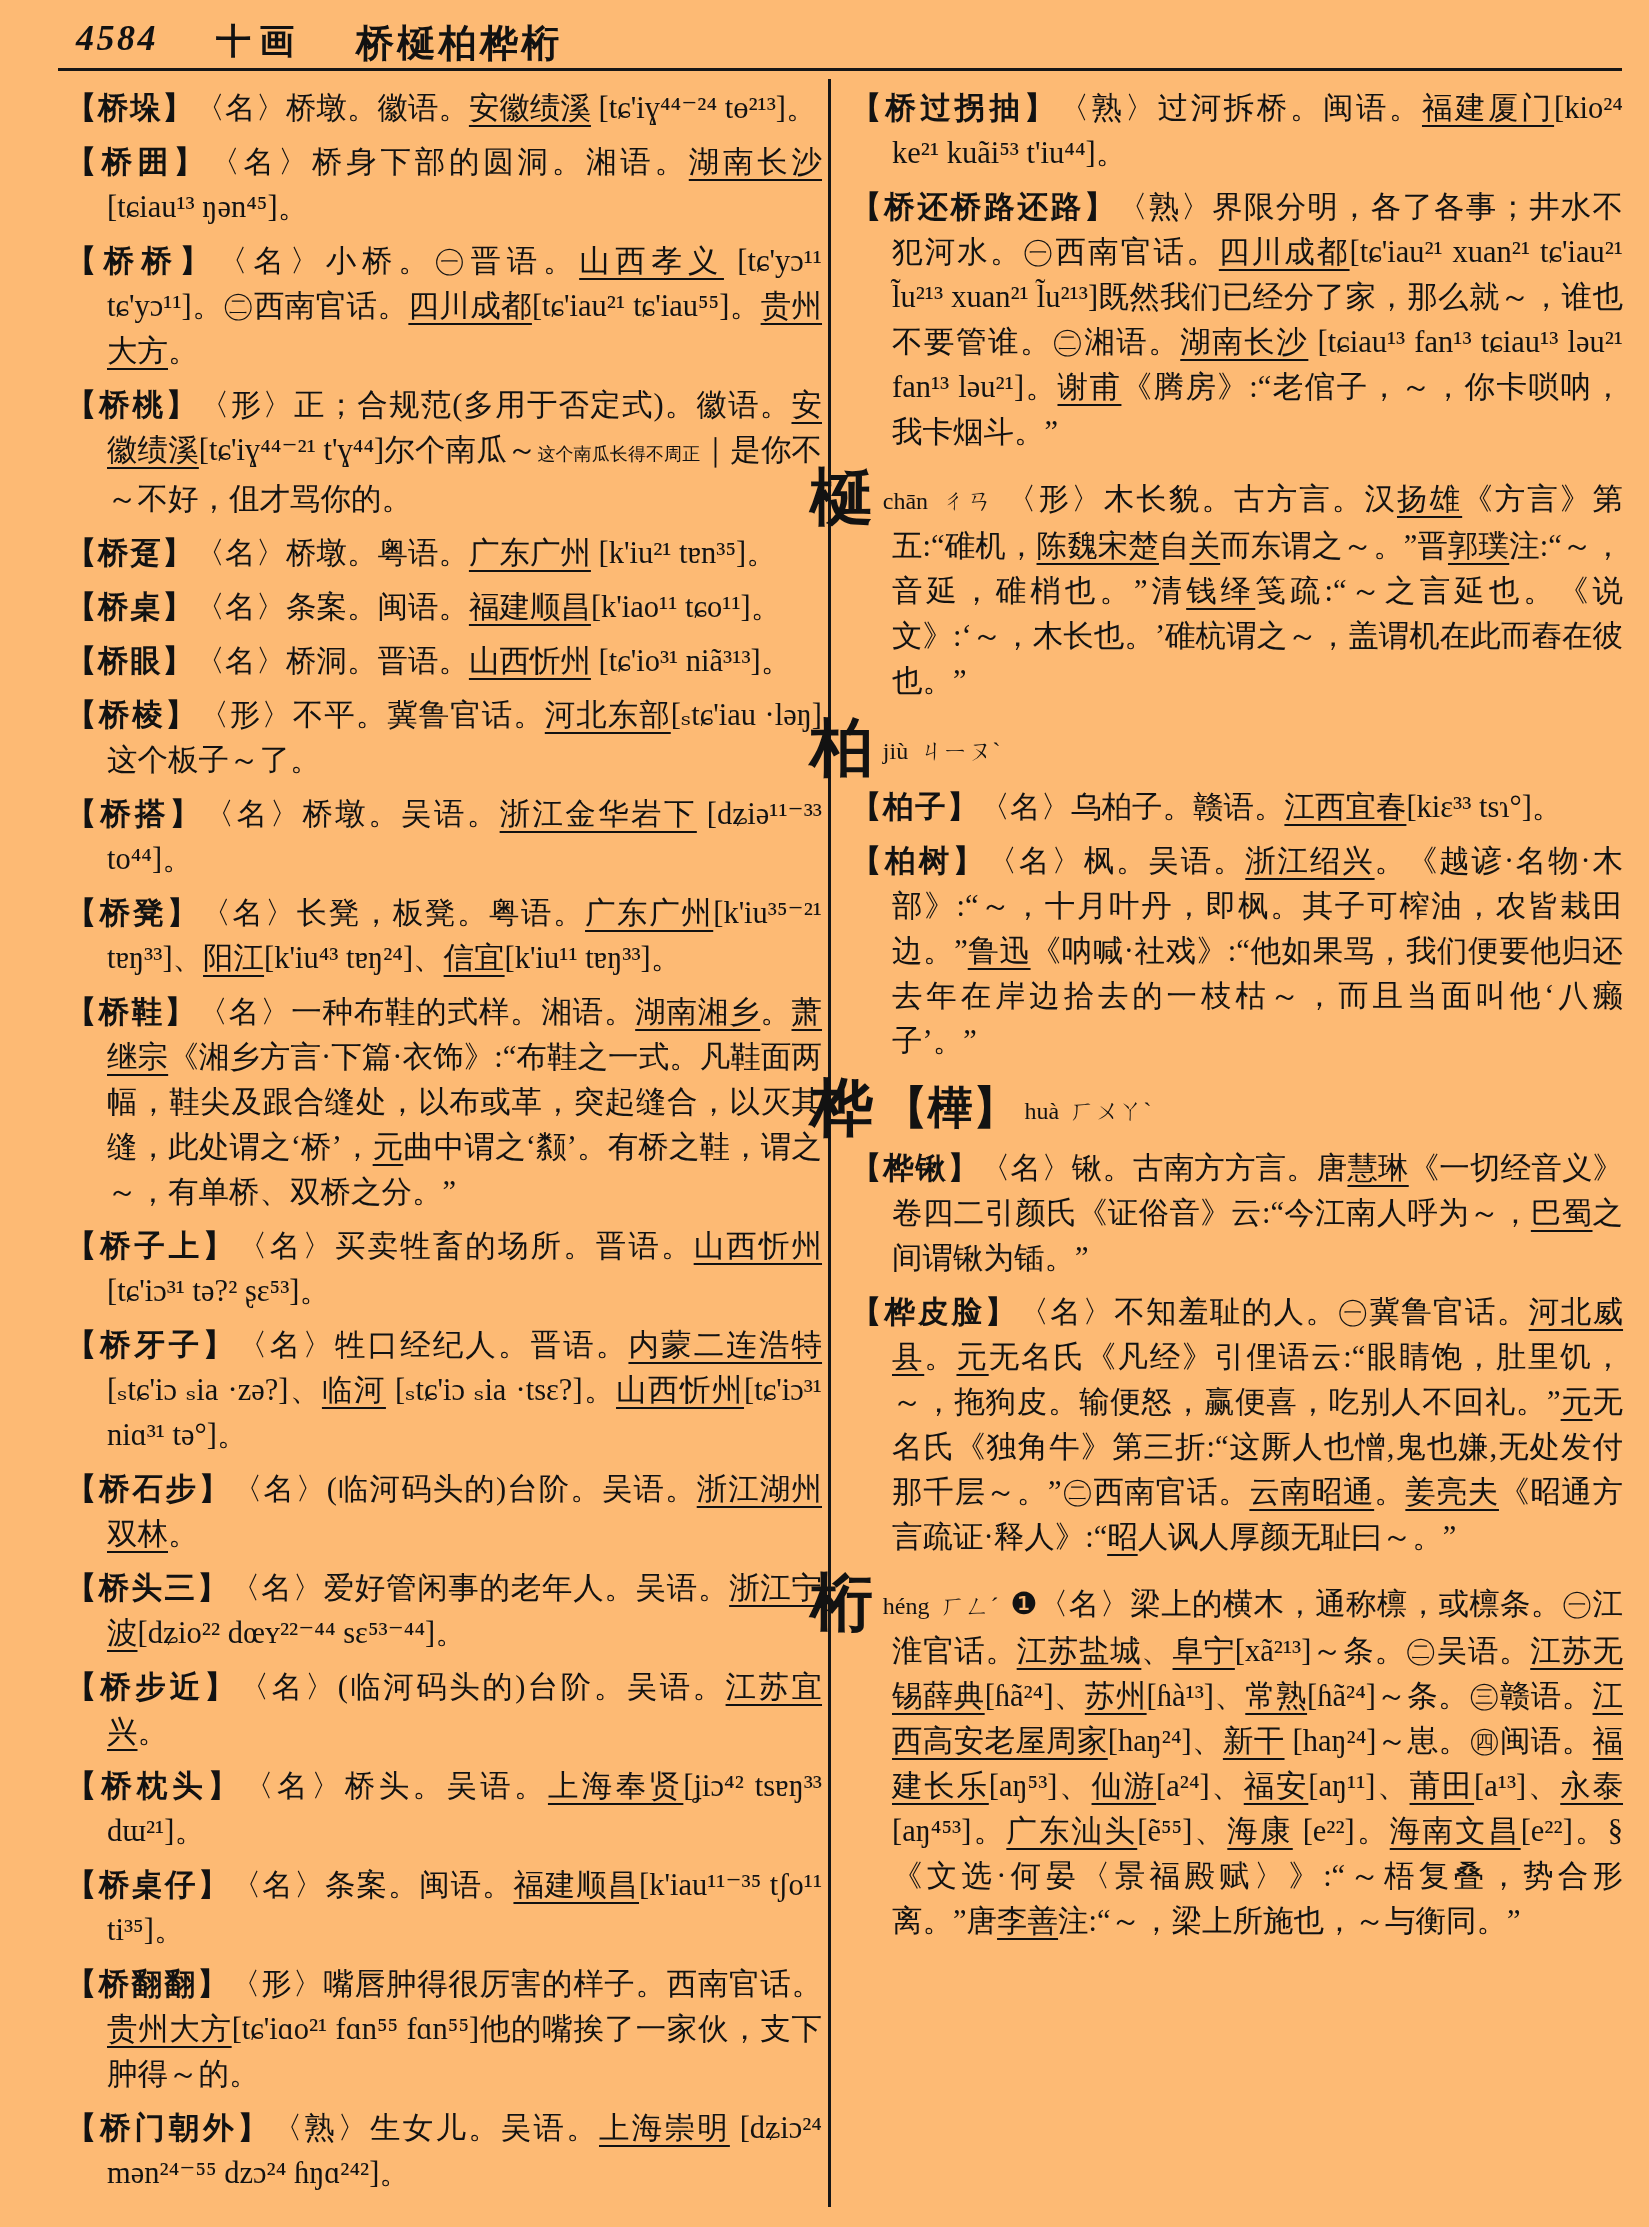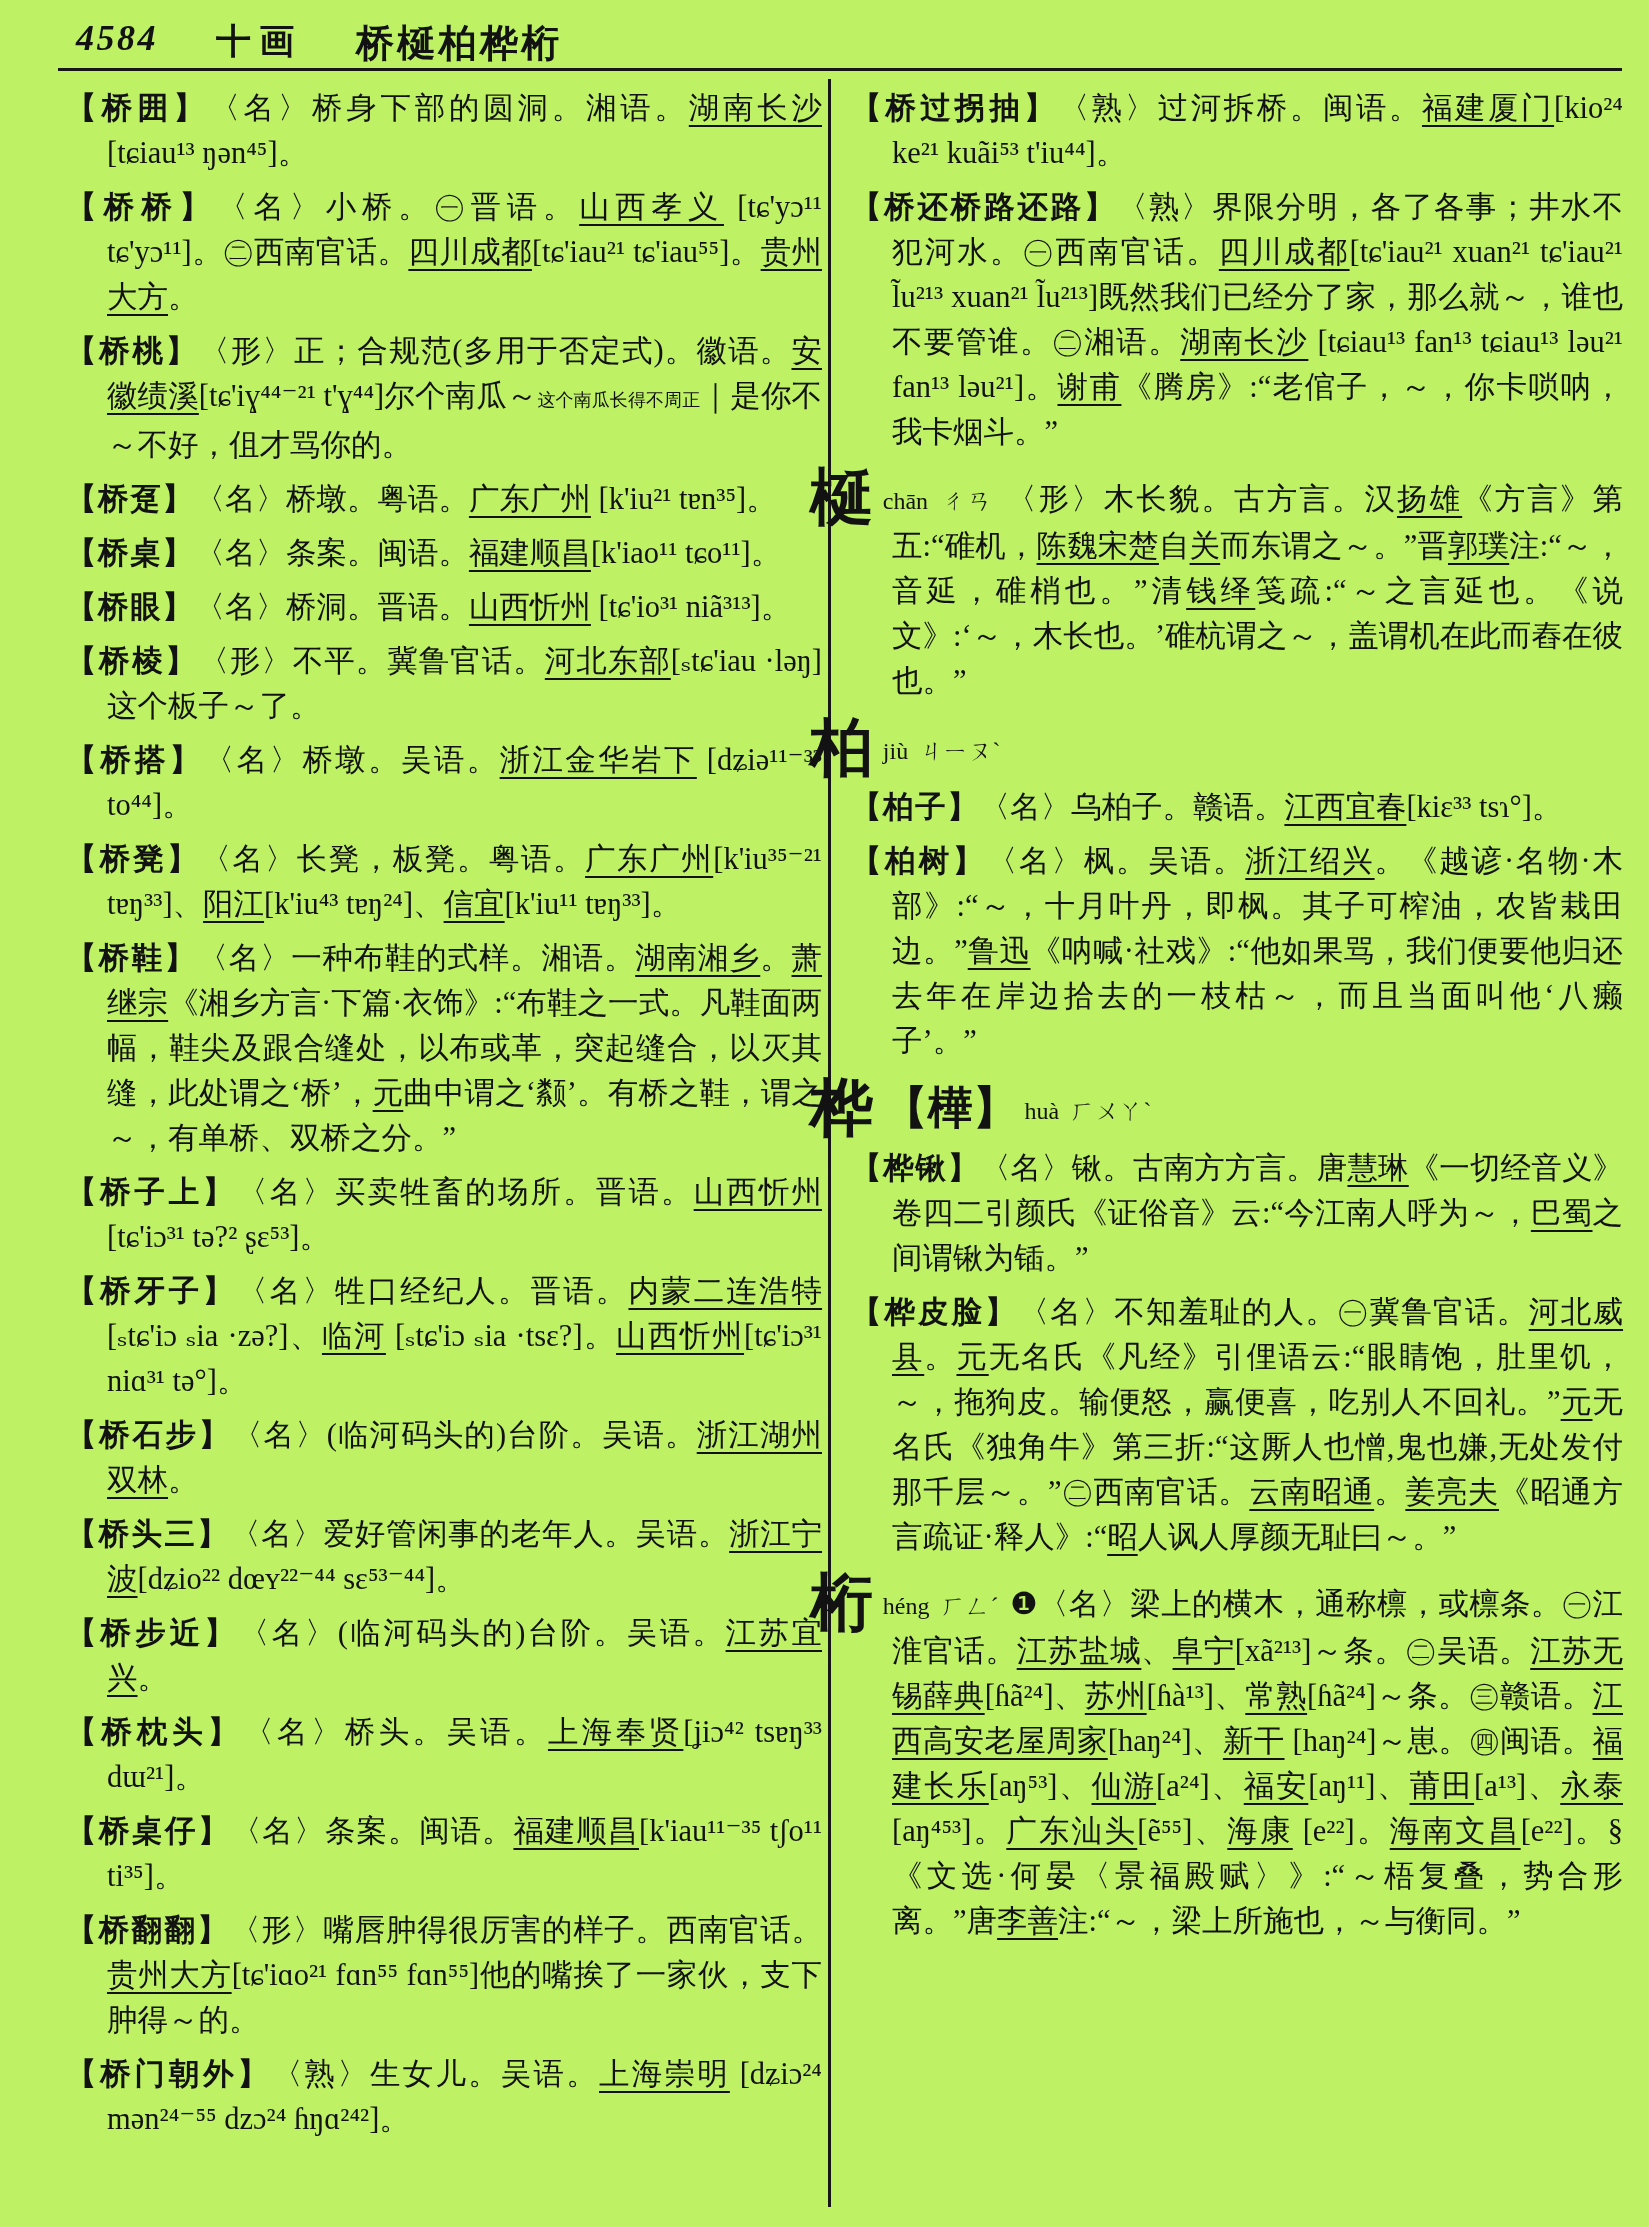--- a/index.html
+++ b/index.html
@@ -1,16 +1,16 @@
 <!DOCTYPE html>
 <html style="font-size:13.2px"><head>
 <meta charset="utf-8">
 <style>
   html,body{margin:0;padding:0;background:#e8e8e4;}
-  .page{position:relative;width:1650px;height:2227px;background:#bef264;
+  .page{position:relative;width:1650px;height:2227px;background:#fdba74;
         font-family:"Liberation Serif","DejaVu Serif",serif;color:#121212;overflow:hidden;}
   .hdr{position:absolute;top:11.5px;left:0;width:100%;height:49px;}
   .pagenum{position:absolute;left:76px;top:5px;font-size:36px;font-weight:bold;font-style:italic;letter-spacing:2.5px;}
   .stroke{position:absolute;left:216px;top:6.6px;font-size:35px;font-weight:bold;letter-spacing:8.2px;}
   .chars{position:absolute;left:356px;top:6.6px;font-size:38px;font-weight:bold;letter-spacing:3.3px;}
   .rule{position:absolute;left:58px;top:68px;width:1564px;height:3.3px;background:#161616;}
   .vline{position:absolute;left:828px;top:79px;width:2.5px;height:2128px;background:#161616;}
   .col{position:absolute;top:86px;}
   .col-left{left:66px;width:756px;}
   .col-right{left:851px;width:772px;}
@@ -30,20 +30,21 @@
 
 <div class="page">
   <div class="hdr">
     <span class="pagenum">4584</span>
     <span class="stroke">十画</span>
     <span class="chars">桥梴柏桦桁</span>
   </div>
   <div class="rule"></div>
   <div class="vline"></div>
   <div class="col col-left" id="col-left">
+      <p class="entry"><span class="hw">【桥垛】</span><span>〈名〉桥墩。徽语。</span><span class="u">安徽绩溪</span><span> [tɕ'iɣ⁴⁴⁻²⁴ tɵ²¹³]。</span></p>
       <p class="entry"><span class="hw">【桥囲】</span><span>〈名〉桥身下部的圆洞。湘语。</span><span class="u">湖南长沙</span><span> [tɕiau¹³ ŋən⁴⁵]。</span></p>
       <p class="entry"><span class="hw">【桥桥】</span><span>〈名〉小桥。㊀晋语。</span><span class="u">山西孝义</span><span> [tɕ'yɔ¹¹ tɕ'yɔ¹¹]。㊁西南官话。</span><span class="u">四川成都</span><span>[tɕ'iau²¹ tɕ'iau⁵⁵]。</span><span class="u">贵州大方</span><span>。</span></p>
       <p class="entry"><span class="hw">【桥桃】</span><span>〈形〉正；合规范(多用于否定式)。徽语。</span><span class="u">安徽绩溪</span><span>[tɕ'iɣ⁴⁴⁻²¹ t'ɣ⁴⁴]尔个南瓜～</span><span class="small">这个南瓜长得不周正</span><span>｜是你不～不好，伹才骂你的。</span></p>
       <p class="entry"><span class="hw">【桥趸】</span><span>〈名〉桥墩。粤语。</span><span class="u">广东广州</span><span> [k'iu²¹ tɐn³⁵]。</span></p>
       <p class="entry"><span class="hw">【桥桌】</span><span>〈名〉条案。闽语。</span><span class="u">福建顺昌</span><span>[k'iao¹¹ tɕo¹¹]。</span></p>
       <p class="entry"><span class="hw">【桥眼】</span><span>〈名〉桥洞。晋语。</span><span class="u">山西忻州</span><span> [tɕ'io³¹ niã³¹³]。</span></p>
       <p class="entry"><span class="hw">【桥棱】</span><span>〈形〉不平。冀鲁官话。</span><span class="u">河北东部</span><span>[ₛtɕ'iau ·ləŋ]这个板子～了。</span></p>
       <p class="entry"><span class="hw">【桥搭】</span><span>〈名〉桥墩。吴语。</span><span class="u">浙江金华岩下</span><span> [dʑiə¹¹⁻³³ to⁴⁴]。</span></p>
       <p class="entry"><span class="hw">【桥凳】</span><span>〈名〉长凳，板凳。粤语。</span><span class="u">广东广州</span><span>[k'iu³⁵⁻²¹ tɐŋ³³]、</span><span class="u">阳江</span><span>[k'iu⁴³ tɐŋ²⁴]、</span><span class="u">信宜</span><span>[k'iu¹¹ tɐŋ³³]。</span></p>
       <p class="entry"><span class="hw">【桥鞋】</span><span>〈名〉一种布鞋的式样。湘语。</span><span class="u">湖南湘乡</span><span>。</span><span class="u">萧继宗</span><span>《湘乡方言·下篇·衣饰》:“布鞋之一式。凡鞋面两幅，鞋尖及跟合缝处，以布或革，突起缝合，以灭其缝，此处谓之‘桥’，</span><span class="u">元</span><span>曲中谓之‘颣’。有桥之鞋，谓之～，有单桥、双桥之分。”</span></p>

